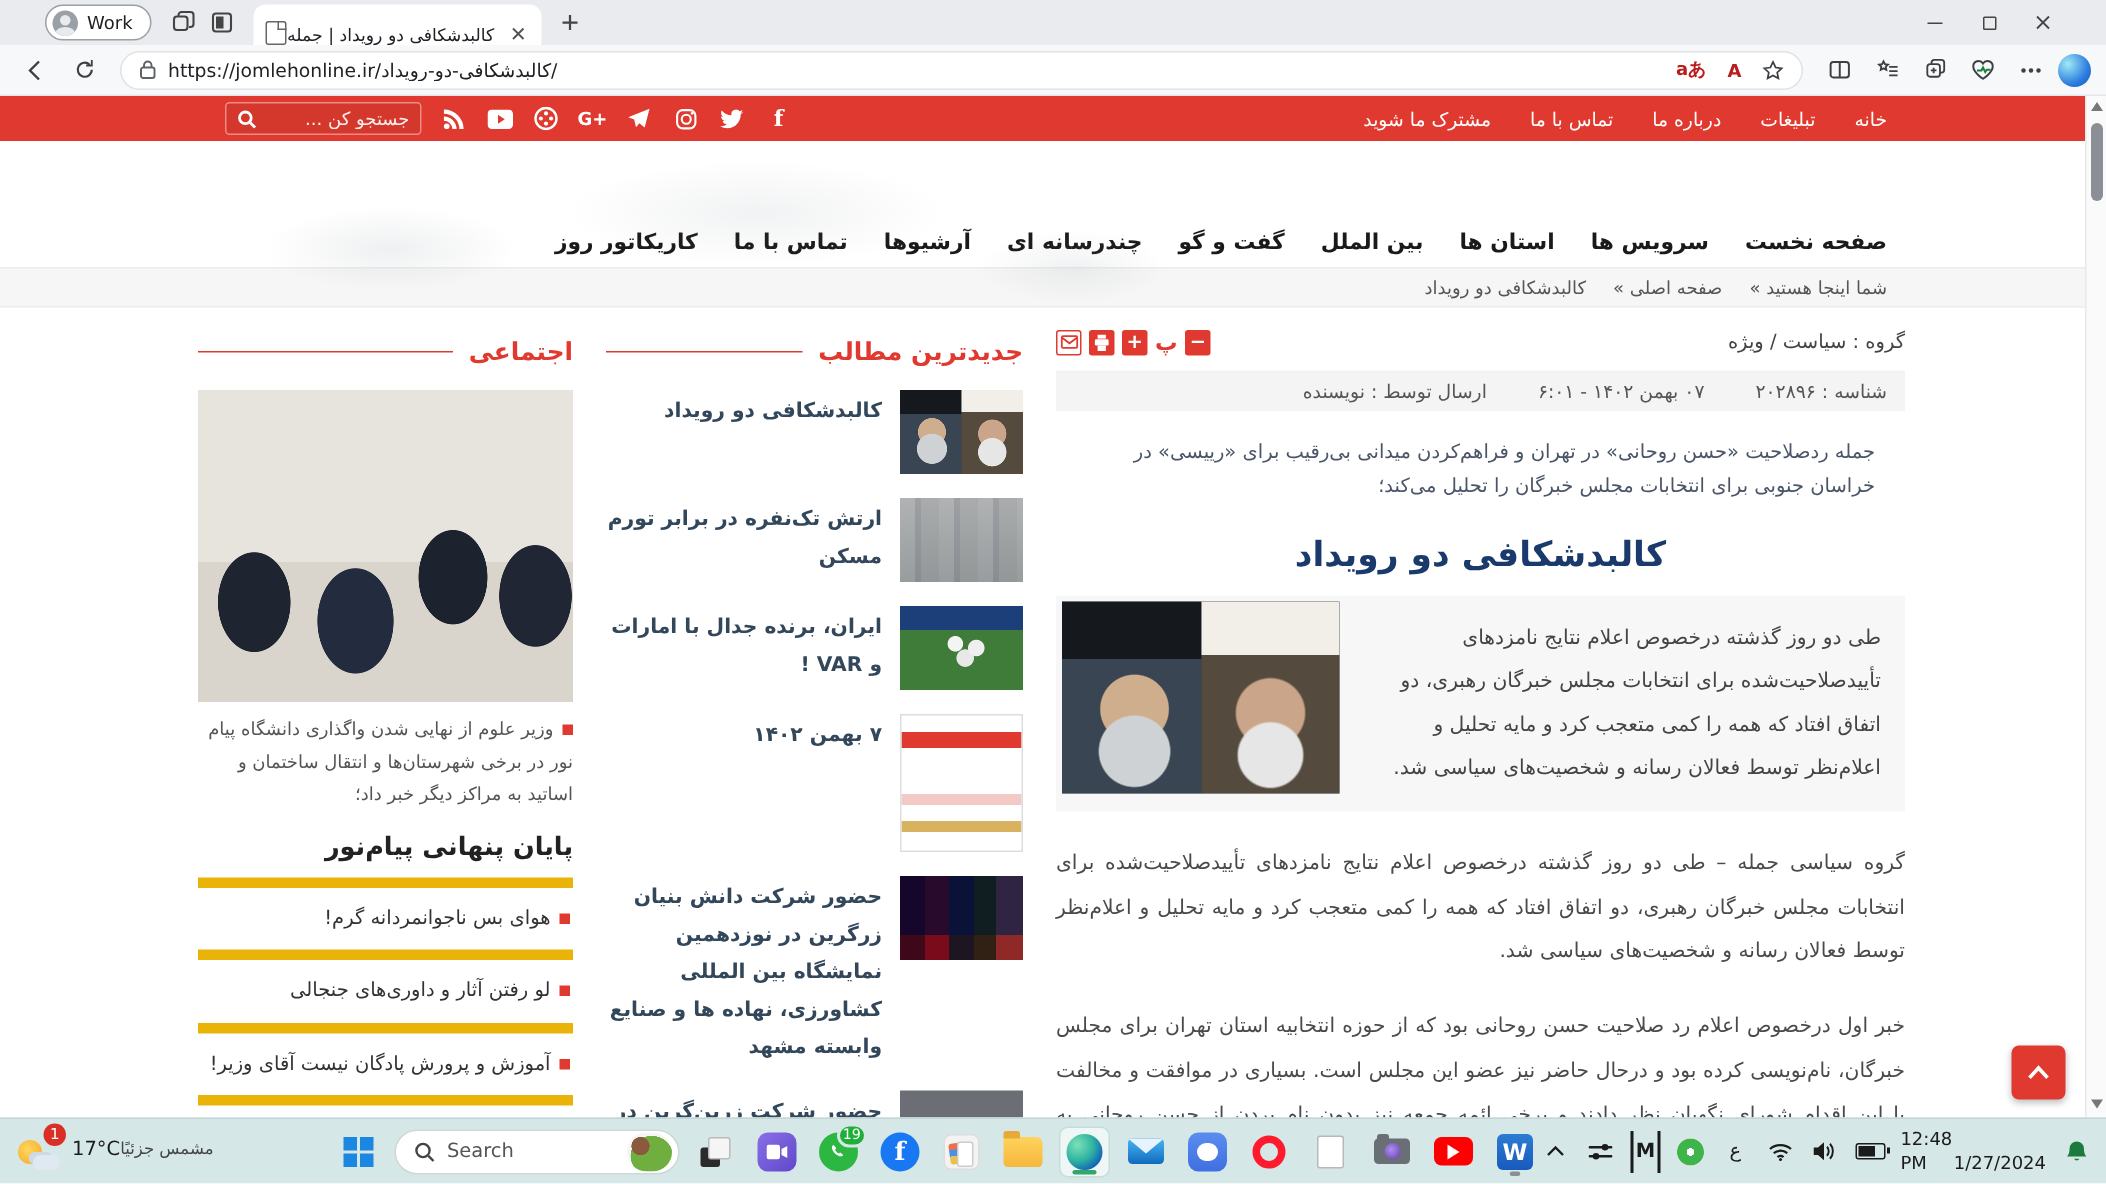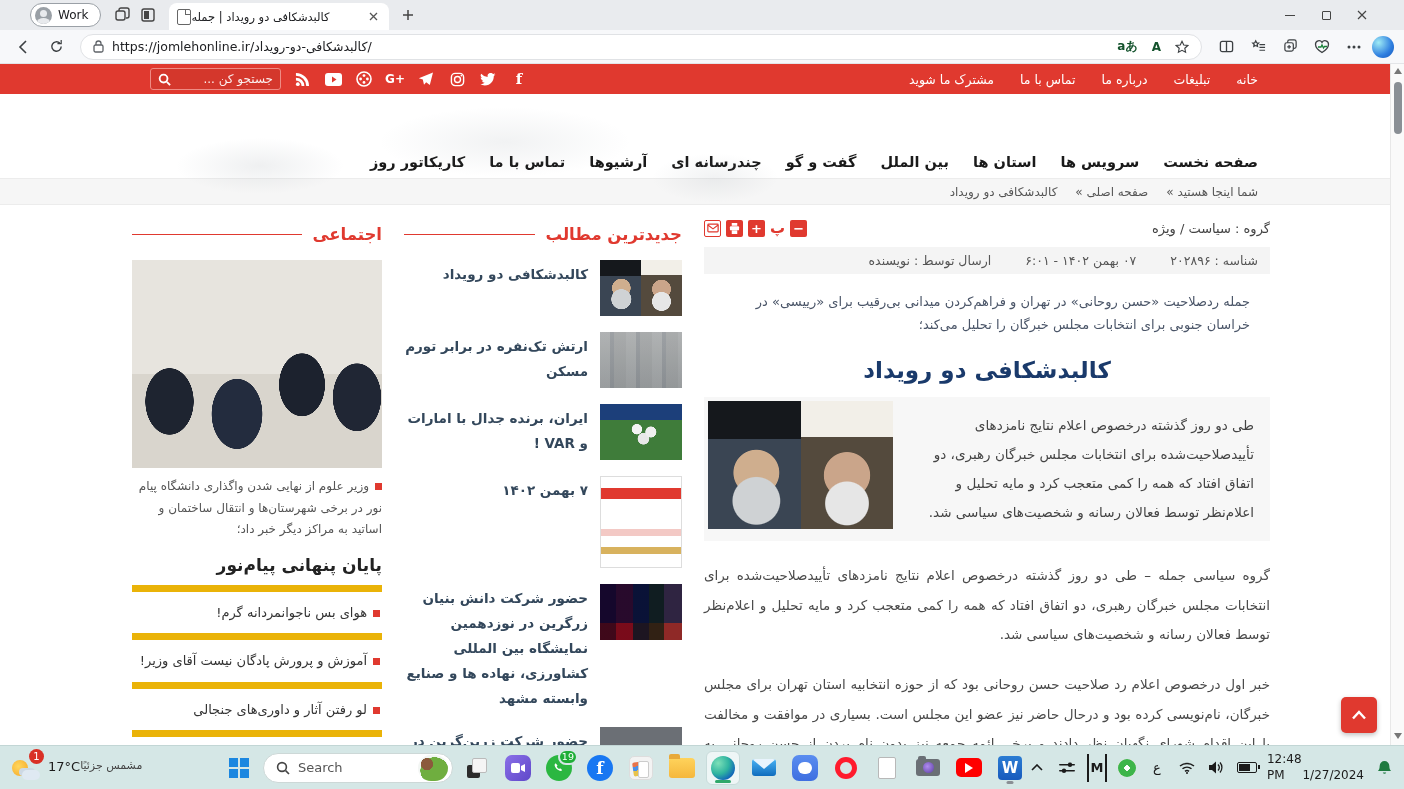--- a/index.html
+++ b/index.html
@@ -8,36 +8,36 @@
   .screen { width:1404px; height:789px; display:flex; flex-direction:column; }
 
   
   .tabstrip { height:30px; background:#e9ebee; display:flex; align-items:center; padding:0 24px; flex:0 0 auto; }
   .profile-pill { display:flex; align-items:center; gap:6px; background:#fff; border:1px solid #9aa0a6; border-radius:14px; padding:2px 12px 2px 4px; margin:0 8px 0 6px; height:24px; cursor:pointer; }
   .avatar { width:17px; height:17px; border-radius:50%; background:#9aa0a6; position:relative; overflow:hidden; }
   .avatar::before { content:""; position:absolute; left:5px; top:3px; width:7px; height:7px; border-radius:50%; background:#e8eaed; }
   .avatar::after { content:""; position:absolute; left:2px; top:11px; width:13px; height:8px; border-radius:50% 50% 0 0; background:#e8eaed; }
   .profile-label { font-size:12px; color:#202124; }
   .ts-icon { width:26px; height:24px; display:flex; align-items:center; justify-content:center; color:#444; cursor:pointer; }
-  .tab { display:flex; align-items:center; gap:0; background:#fff; border-radius:8px 8px 0 0; height:27px; margin-top:3px; margin-left:8px; padding:0 8px; width:220px; cursor:pointer; }
+  .tab { display:flex; align-items:flex-end; gap:0; background:#fff; border-radius:8px 8px 0 0; height:27px; margin-top:3px; margin-left:8px; padding:0 8px; width:192px; cursor:pointer; }
   .favicon { width:14px; height:16px; border:1.5px solid #666; border-radius:2px; position:relative; flex:0 0 auto; }
   .favicon::after { content:""; position:absolute; right:-1px; top:-1px; width:5px; height:5px; background:#e9ebee00; border-left:1.5px solid #666; border-bottom:1.5px solid #666; }
   .tab-title { font-size:11.5px; color:#202124; white-space:nowrap; overflow:hidden; flex:1; direction:rtl; text-align:left; }
   .tab-close { width:16px; height:16px; display:flex; align-items:center; justify-content:center; border-radius:4px; cursor:pointer; }
   .newtab { width:26px; height:26px; display:flex; align-items:center; justify-content:center; margin-left:6px; cursor:pointer; }
   .wincontrols { margin-left:auto; display:flex; align-items:center; }
   .winbtn { width:36px; height:26px; display:flex; align-items:center; justify-content:center; cursor:pointer; }
   .win-min { width:10px; height:0; border-top:1.2px solid #444; }
   .win-max { width:9px; height:9px; border:1.2px solid #444; border-radius:1px; }
 
   .toolbar { height:34px; background:#f7f8fa; border-bottom:1px solid #e3e5e8; display:flex; align-items:center; padding:0 10px; gap:4px; flex:0 0 auto; }
   .nav-ic { width:28px; height:28px; display:flex; align-items:center; justify-content:center; color:#3c4043; cursor:pointer; border-radius:6px; }
   .omnibox { flex:1; height:26px; background:#fff; border:1px solid #e0e2e5; border-radius:14px; display:flex; align-items:center; padding:0 12px; gap:8px; margin:0 6px; cursor:text; }
   .url { font-size:12.5px; color:#202124; direction:ltr; unicode-bidi:plaintext; white-space:nowrap; overflow:hidden; }
-  .glyph-ic { font-size:12px; color:#14532d; font-weight:bold; }
+  .glyph-ic { font-size:12px; color:#b91c1c; font-weight:bold; }
   .copilot { width:22px; height:22px; border-radius:50%; background:radial-gradient(circle at 30% 30%, #9febf5, #2f7fe0 60%, #1456b8); cursor:pointer; }
 
   
   .site { position:relative; height:681px; background:#fff; overflow:hidden; flex:0 0 auto; }
   .sitebar { height:30px; background:#e0392f; }
   .sitebar-inner { height:100%; display:flex; align-items:center; justify-content:space-between; direction:rtl; padding:0 146px 0 150px; }
   .toplinks { display:flex; gap:26px; }
   .toplinks span { color:#fff; font-size:12.5px; cursor:pointer; white-space:nowrap; }
   .topleft { display:flex; align-items:center; gap:12px; direction:ltr; }
   .s-search { display:flex; align-items:center; background:#d4372c; border:1px solid #ef8b84; border-radius:3px; height:22px; padding:0 7px; gap:6px; }
@@ -465,22 +465,22 @@
 
       <aside class="side">
         <div class="sechead">
           <b>اجتماعی</b>
           <span class="line"></span>
         </div>
         <div class="img-social"></div>
         <p class="caption"><span class="bullet"></span><span>وزیر علوم از نهایی شدن واگذاری دانشگاه پیام نور در برخی شهرستان‌ها و انتقال ساختمان و اساتید به مراکز دیگر خبر داد؛</span></p>
         <div class="feat">پایان پنهانی پیام‌نور</div>
         <div class="slink"><span class="bullet"></span><span>هوای بس ناجوانمردانه گرم!</span></div>
+        <div class="slink"><span class="bullet"></span><span>لو رفتن آثار و داوری‌های جنجالی</span></div>
         <div class="slink"><span class="bullet"></span><span>آموزش و پرورش پادگان نیست آقای وزیر!</span></div>
-        <div class="slink"><span class="bullet"></span><span>لو رفتن آثار و داوری‌های جنجالی</span></div>
         <div class="slink"><span class="bullet"></span><span>تولید کاغذ برای کتب درسی فاز نخست خودکفایی بود</span></div>
 
       </aside>
     </div>
 
     <button class="totop">
       <svg width="16" height="10" viewBox="0 0 16 10" fill="none" stroke="#fff" stroke-width="2.4">
           <path d="M2 8.5L8 2l6 6.5"></path>
         </svg>
     </button>

